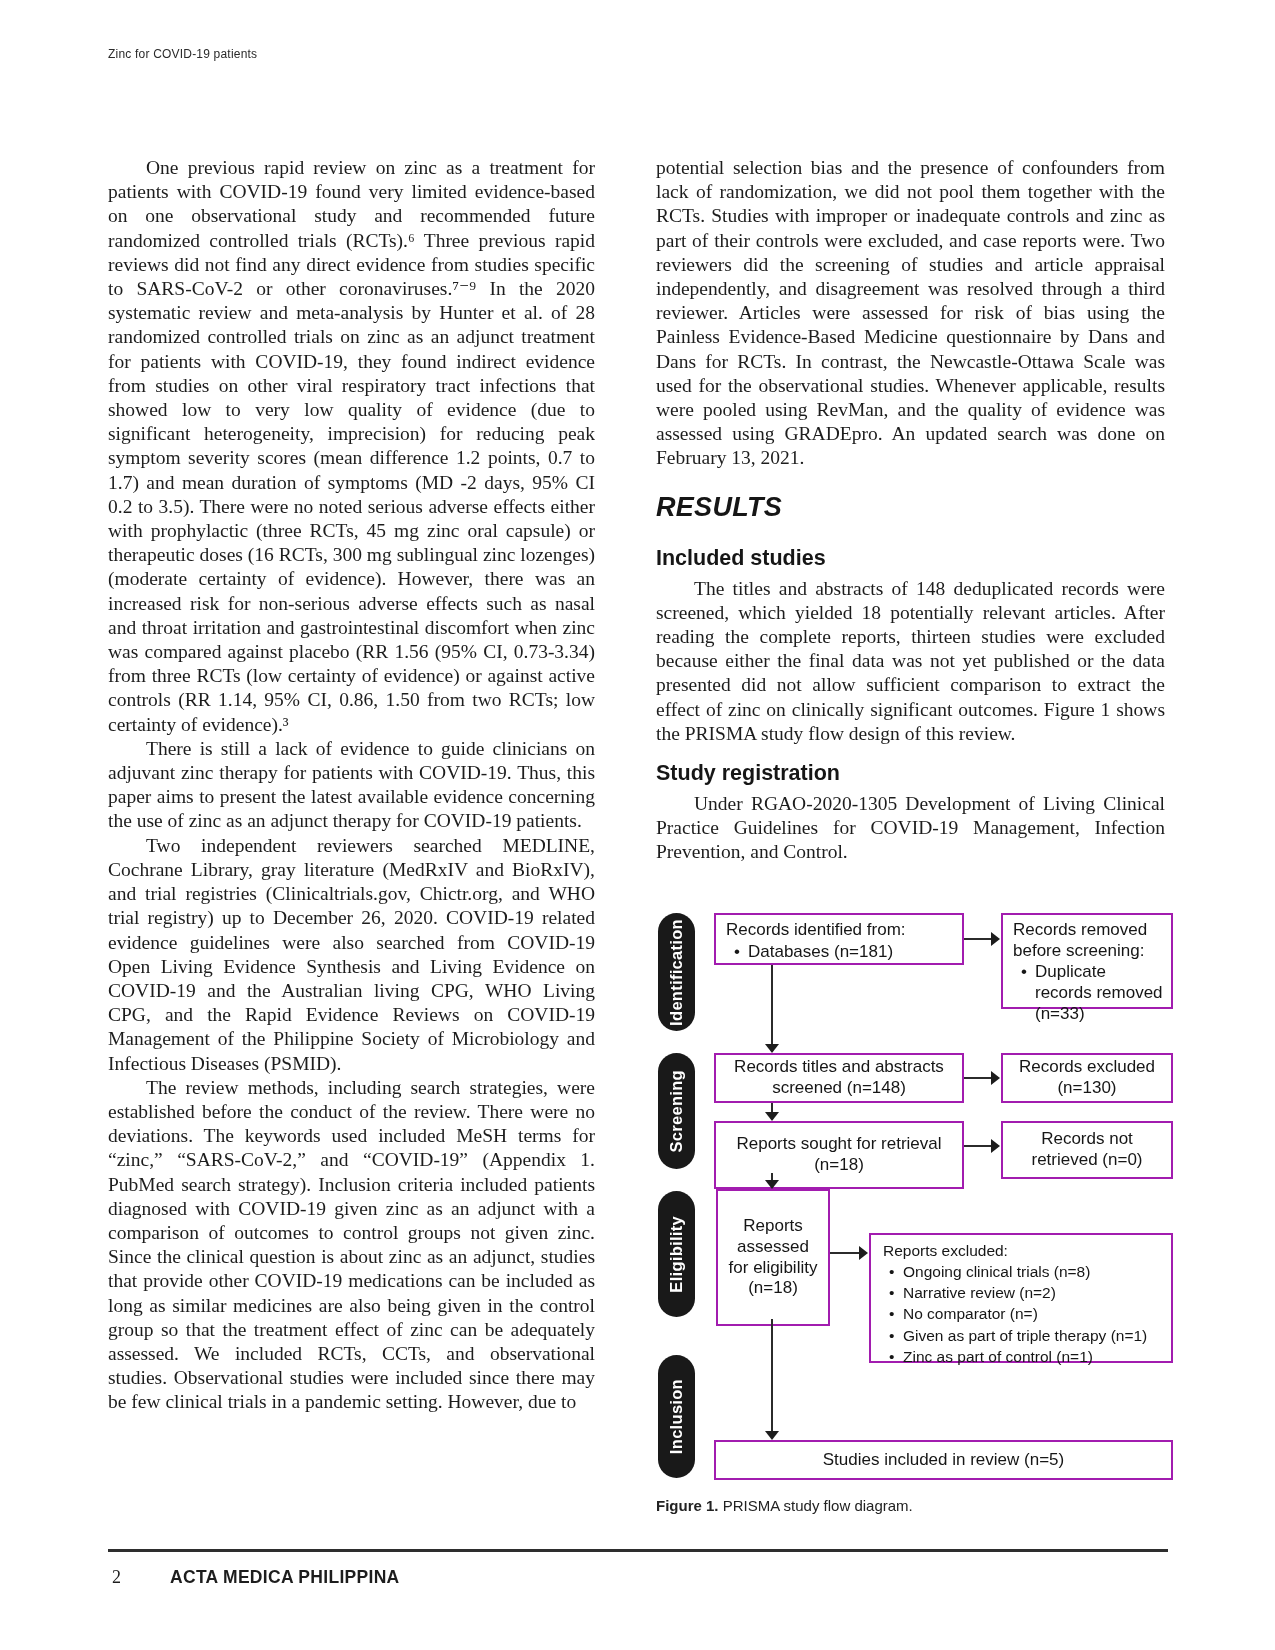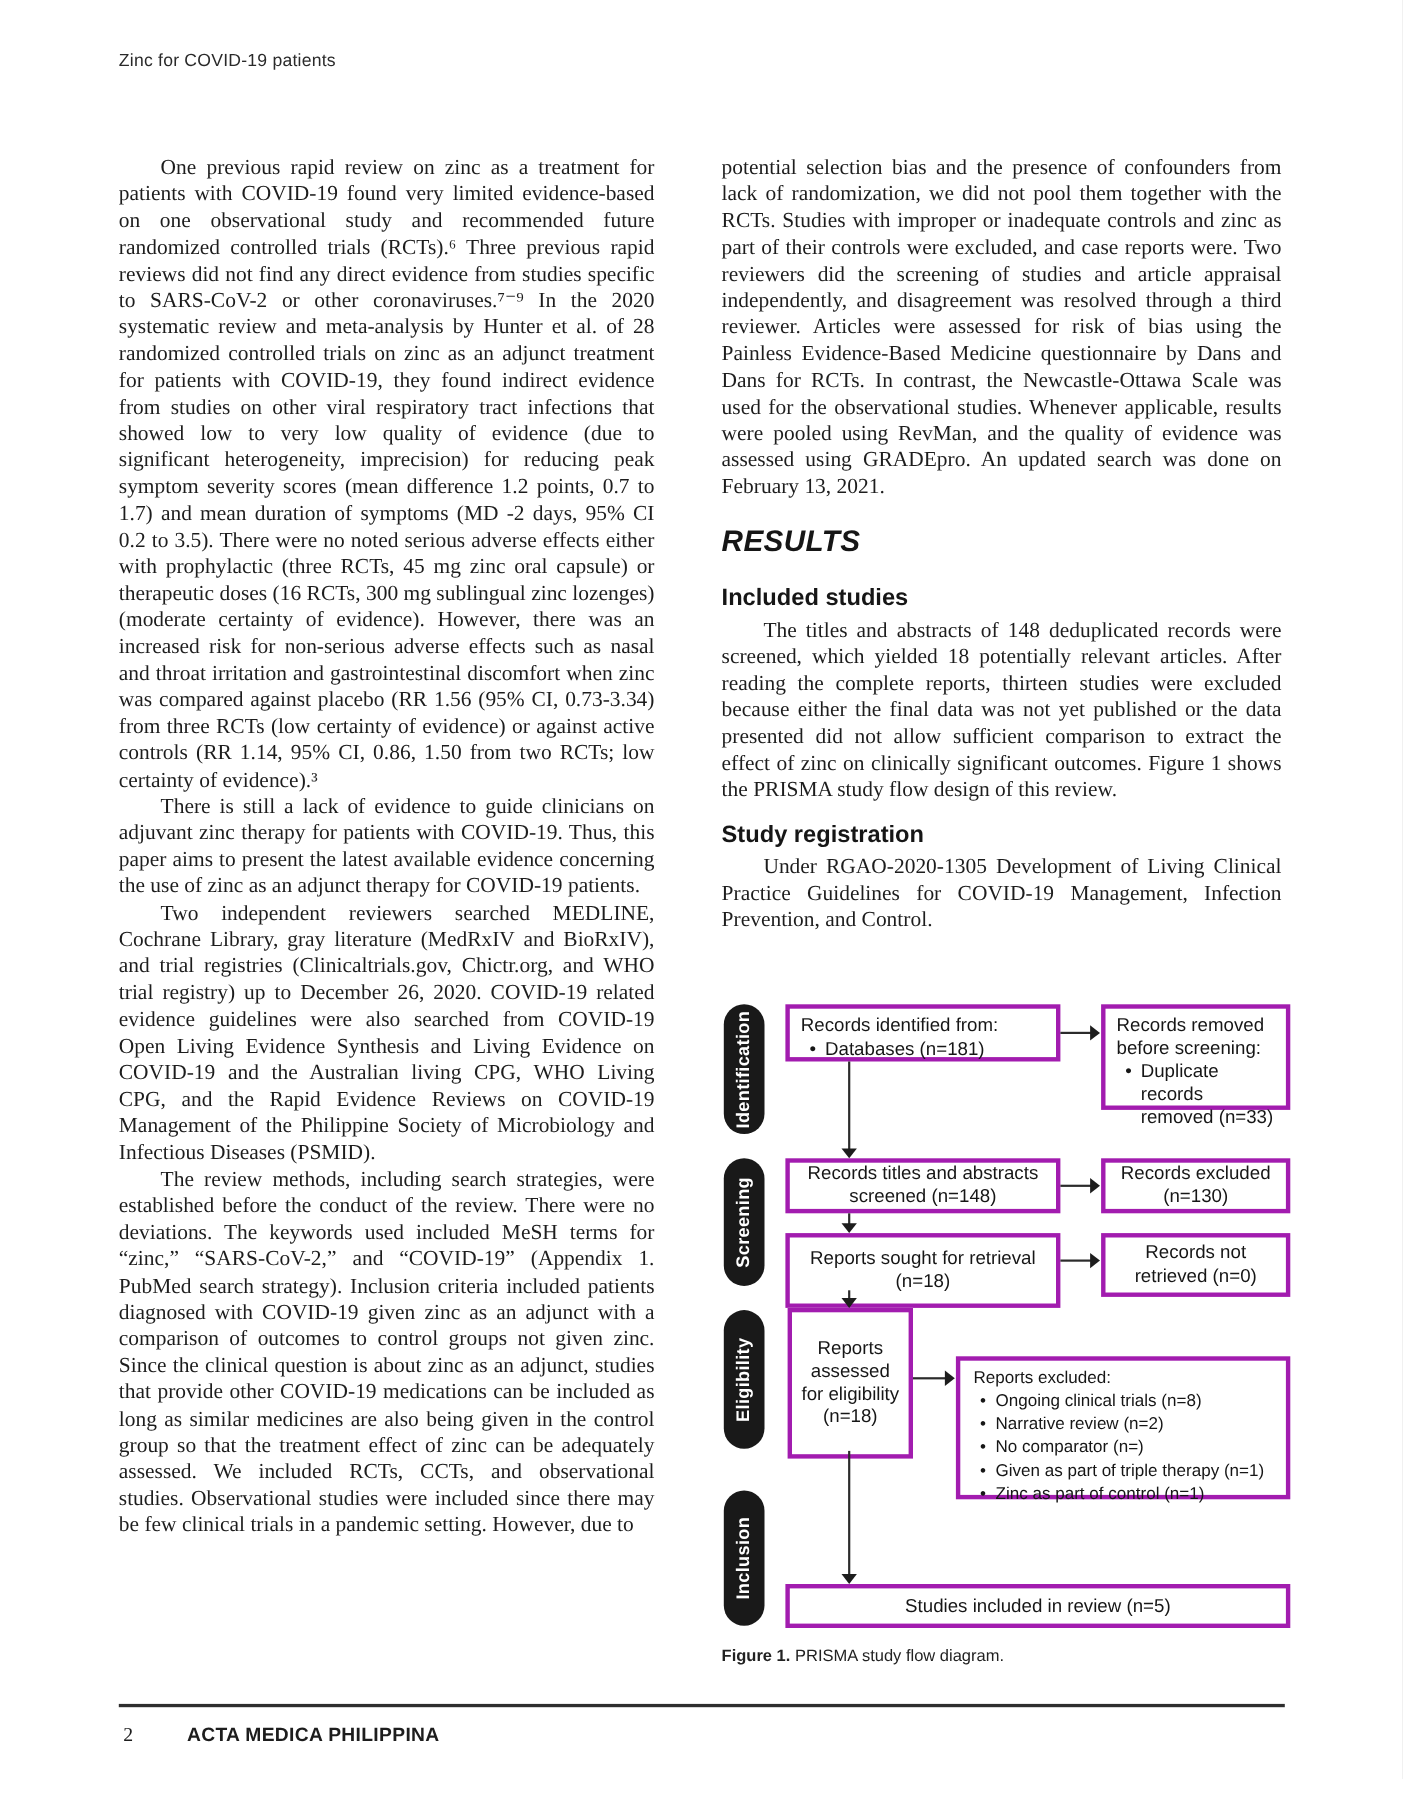--- a/index.html
+++ b/index.html
@@ -4,23 +4,23 @@
 <style>
   html,body { margin:0; padding:0; background:#e8e8e8; }
   .page {
     position:relative; width:1275px; height:1650px; margin:0 auto;
     background:#ffffff; overflow:hidden;
     font-family:"Liberation Serif","DejaVu Serif",serif; color:#1d1d1d;
   }
   .running-head {
     position:absolute; left:108px; top:47px;
     font-family:"Liberation Sans","DejaVu Sans",sans-serif;
-    font-size:16px; color:#2a2a2a; letter-spacing:0.2px;
-  }
-  .col { position:absolute; top:141px; text-align:justify; font-size:19.5px; line-height:24.2px; }
+    font-size:12px; color:#2a2a2a; letter-spacing:0.2px;
+  }
+  .col { position:absolute; top:156px; text-align:justify; font-size:19.5px; line-height:24.2px; }
   .col-left  { left:108px; width:487px; }
   .col-right { left:656px; width:509px; }
   .col p { margin:0; }
   .col p.indent { text-indent:38px; }
   h2.sec {
     font-family:"Liberation Sans","DejaVu Sans",sans-serif; font-weight:700;
     font-size:27px; line-height:32px; margin:24px 0 22px; color:#161616;
     letter-spacing:0.3px; text-align:left; text-indent:0;
   }
   h3.subsec {
@@ -37,21 +37,21 @@
   }
   .pill {
     position:absolute; left:2px; width:37px; background:#191919; border-radius:19px;
     display:flex; align-items:center; justify-content:center;
   }
   .pill-text {
     writing-mode:vertical-rl; transform:rotate(180deg);
     color:#ffffff; font-weight:700; font-size:16.5px; letter-spacing:0.3px; white-space:nowrap;
   }
   .fbox {
-    position:absolute; border:4px solid #a21caf; background:#fff; box-sizing:border-box;
+    position:absolute; border:2px solid #a21caf; background:#fff; box-sizing:border-box;
     font-size:17px; line-height:1.22;
   }
   .fbox.center { display:flex; align-items:center; justify-content:center; text-align:center; padding:4px 8px; }
   .fbox.left { padding:5px 6px 5px 10px; text-align:left; }
   .fbullet { position:relative; padding-left:22px; margin-top:1px; }
   .fbullet::before { content:"\2022"; position:absolute; left:8px; }
   .excl { font-size:15.5px; line-height:1.3;margin-top:44px; }
   .excl .fbullet { padding-left:20px; }
   .excl .fbullet::before { left:6px; }
   .vline { position:absolute; left:115px; width:2px; background:#2b2b2b; }

